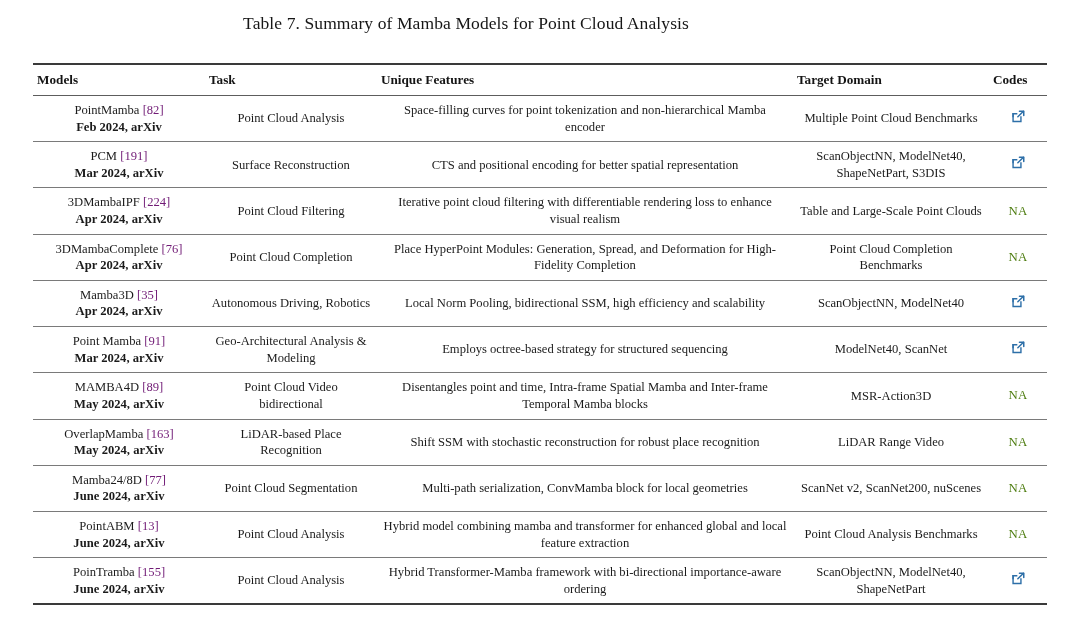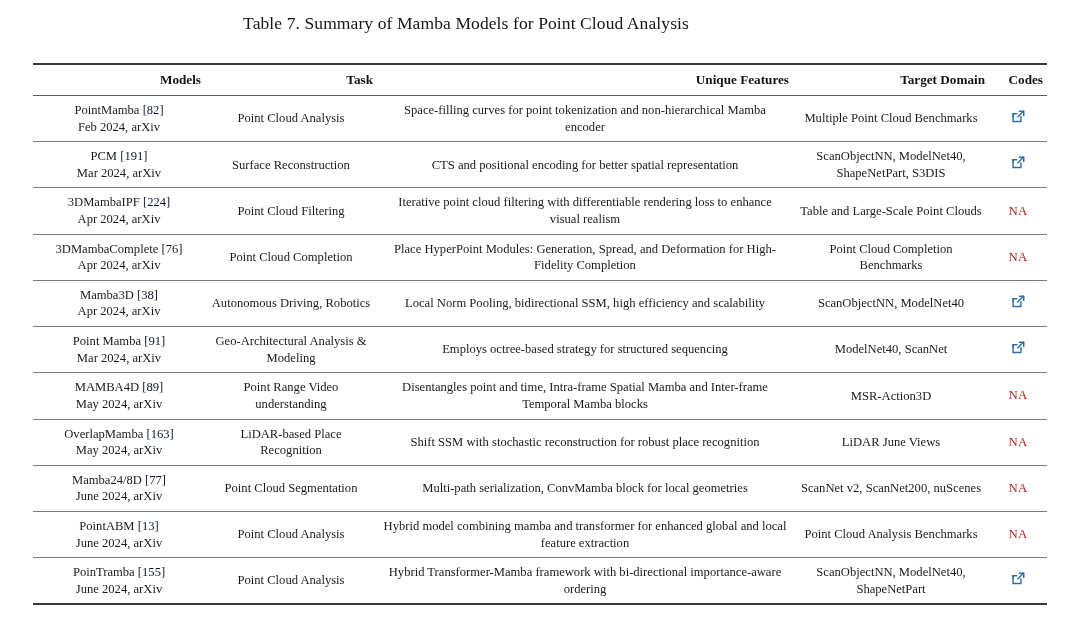--- a/index.html
+++ b/index.html
@@ -38,21 +38,21 @@
   table.summary {
     width: 1014px;
     border-collapse: collapse;
     table-layout: fixed;
     font-size: 12.6px;
   }
   table.summary thead th {
     font-weight: bold;
     font-size: 13.2px;
     padding: 7px 4px 7px 4px;
-    text-align: right;
+    text-align: left;
     vertical-align: middle;
     border-top: 2.1px solid #3a3a3a;
     border-bottom: 1.1px solid #5d5d5d;
     color: #141414;
   }
   table.summary tbody td {
     text-align: center;
     vertical-align: middle;
     padding: 6px 6px;
     line-height: 1.32;
@@ -62,24 +62,24 @@
   table.summary tbody tr:last-child td {
     border-bottom: 2.1px solid #3a3a3a;
   }
   .col-models   { width: 172px; }
   .col-task     { width: 172px; }
   .col-features { width: 416px; }
   .col-domain   { width: 196px; }
   .col-codes    { width: 58px; }
 
   .model-name { display: block; white-space: nowrap; }
-  .model-date { display: block; white-space: nowrap; }
-  .cite { color: #0f172a; }
-
-  .na { font-size: 12.8px; letter-spacing: 0.2px; color: #b91c1c; }
+  .model-date { display: block; white-space: nowrap; font-weight: bold; }
+  .cite { color: #701a75; }
+
+  .na { font-size: 12.8px; letter-spacing: 0.2px; color: #4d7c0f; }
 
   .ext-link {
     display: inline-block;
     width: 15px;
     height: 15px;
     line-height: 0;
     cursor: pointer;
   }
   .ext-link svg { display: block; }
 </style>
@@ -156,21 +156,21 @@
               <span class="model-name"><span>3DMambaComplete</span> <span class="cite">[76]</span></span>
               <span class="model-date">Apr 2024, arXiv</span>
             </td>
             <td>Point Cloud Completion</td>
             <td>Place HyperPoint Modules: Generation, Spread, and Deformation for High-Fidelity Completion</td>
             <td>Point Cloud Completion Benchmarks</td>
             <td><span class="na">NA</span></td>
           </tr>
           <tr>
             <td>
-              <span class="model-name"><span>Mamba3D</span> <span class="cite">[38]</span></span>
+              <span class="model-name"><span>Mamba3D</span> <span class="cite">[35]</span></span>
               <span class="model-date">Apr 2024, arXiv</span>
             </td>
             <td>Autonomous Driving, Robotics</td>
             <td>Local Norm Pooling, bidirectional SSM, high efficiency and scalability</td>
             <td>ScanObjectNN, ModelNet40</td>
             <td><span class="ext-link"><svg width="15" height="15" viewBox="0 0 16 16" fill="none" xmlns="http://www.w3.org/2000/svg">
                   <path d="M2.2 5.0 L2.2 13.4 L10.6 13.4 L10.6 8.4" stroke="#2d6fa8" stroke-width="1.5" fill="none" stroke-linecap="square"></path>
                   <path d="M6.0 5.0 L2.2 5.0 L2.2 8.0" stroke="#2d6fa8" stroke-width="1.5" fill="none" stroke-linecap="square"></path>
                   <path d="M7.3 8.3 L13.3 2.4" stroke="#2d6fa8" stroke-width="1.6" stroke-linecap="round"></path>
                   <path d="M9.0 2.3 L13.6 2.3 L13.6 6.9" stroke="#2d6fa8" stroke-width="1.6" fill="none" stroke-linecap="round" stroke-linejoin="round"></path>
@@ -189,33 +189,33 @@
                   <path d="M6.0 5.0 L2.2 5.0 L2.2 8.0" stroke="#2d6fa8" stroke-width="1.5" fill="none" stroke-linecap="square"></path>
                   <path d="M7.3 8.3 L13.3 2.4" stroke="#2d6fa8" stroke-width="1.6" stroke-linecap="round"></path>
                   <path d="M9.0 2.3 L13.6 2.3 L13.6 6.9" stroke="#2d6fa8" stroke-width="1.6" fill="none" stroke-linecap="round" stroke-linejoin="round"></path>
                 </svg></span></td>
           </tr>
           <tr>
             <td>
               <span class="model-name"><span>MAMBA4D</span> <span class="cite">[89]</span></span>
               <span class="model-date">May 2024, arXiv</span>
             </td>
-            <td>Point Range Video understanding</td>
+            <td>Point Cloud Video bidirectional</td>
             <td>Disentangles point and time, Intra-frame Spatial Mamba and Inter-frame Temporal Mamba blocks</td>
             <td>MSR-Action3D</td>
             <td><span class="na">NA</span></td>
           </tr>
           <tr>
             <td>
               <span class="model-name"><span>OverlapMamba</span> <span class="cite">[163]</span></span>
               <span class="model-date">May 2024, arXiv</span>
             </td>
             <td>LiDAR-based Place Recognition</td>
             <td>Shift SSM with stochastic reconstruction for robust place recognition</td>
-            <td>LiDAR June Views</td>
+            <td>LiDAR Range Video</td>
             <td><span class="na">NA</span></td>
           </tr>
           <tr>
             <td>
               <span class="model-name"><span>Mamba24/8D</span> <span class="cite">[77]</span></span>
               <span class="model-date">June 2024, arXiv</span>
             </td>
             <td>Point Cloud Segmentation</td>
             <td>Multi-path serialization, ConvMamba block for local geometries</td>
             <td>ScanNet v2, ScanNet200, nuScenes</td>

